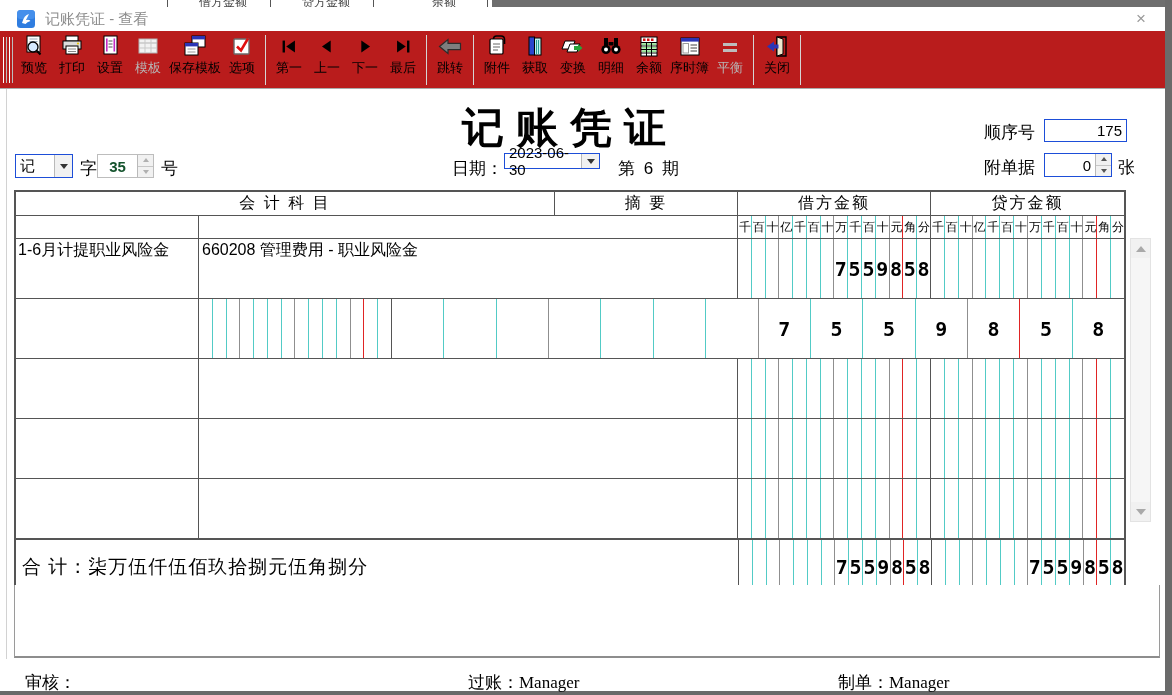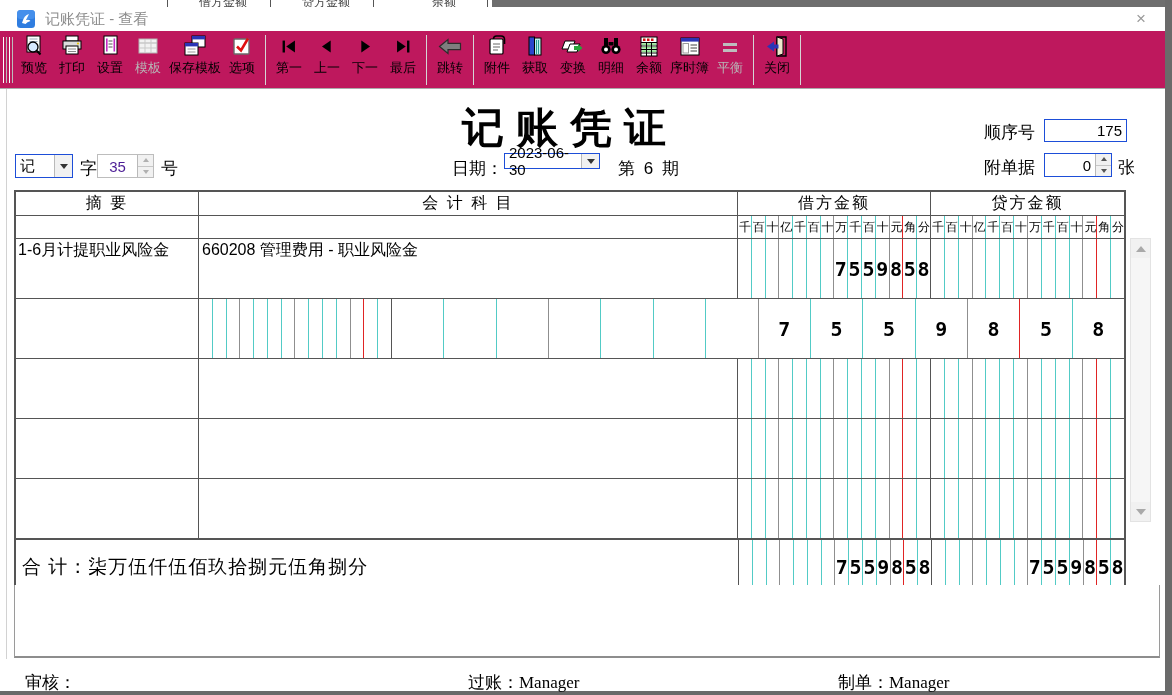--- a/index.html
+++ b/index.html
@@ -19,41 +19,41 @@
 
   
   .titlebar{position:absolute;left:0;top:7px;width:1165px;height:24px;background:#fff;
     border-bottom:1px solid #ececec;display:flex;align-items:center;}
   .appicon{width:18px;height:18px;margin-left:17px;flex:0 0 auto;}
   .title-text{margin-left:10px;font-size:15px;color:#8c8c8c;}
   .close-x{position:absolute;right:12px;top:1px;width:24px;height:22px;display:flex;
     align-items:center;justify-content:center;font-size:17px;color:#9a9a9a;cursor:default;}
 
   
-  .toolbar{position:absolute;left:0;top:31px;width:1165px;height:58px;background:#be185d;
+  .toolbar{position:absolute;left:0;top:31px;width:1165px;height:58px;background:#b91c1c;
     border-bottom:1px solid #ababab;display:flex;align-items:center;padding-left:3px;box-sizing:border-box;}
   .tgrip{width:2px;height:46px;border-left:1px solid #fff;border-right:1px solid #bcbcbc;margin-right:2px;}
   .tbtn{min-width:34px;padding:0 2px;height:52px;display:flex;flex-direction:column;align-items:center;
     justify-content:flex-start;}
   .tbtn .ticon{height:26px;display:flex;align-items:center;justify-content:center;}
   .tbtn .tlabel{font-size:13px;line-height:15px;white-space:nowrap;color:#000;}
   .tbtn.disabled .tlabel{color:#b8b8b8;}
   .tsep{width:1px;height:50px;background:#d5d5d5;margin:0 4px;}
 
   
   .vtitle{position:absolute;left:14px;top:100px;width:1112px;text-align:center;
     font-family:"DejaVu Serif","Liberation Serif",serif;font-weight:700;font-size:42px;letter-spacing:12px;}
   .lbl{position:absolute;font-size:17px;white-space:nowrap;}
   .inbox{position:absolute;box-sizing:border-box;border:1px solid #1d4ed8;background:#fff;
     display:flex;align-items:stretch;font-size:15px;}
   .inbox .val{flex:1;display:flex;align-items:center;padding:0 4px;}
   .inbox .val.right{justify-content:flex-end;}
   .inbox .val.center{justify-content:center;}
   .inbox.disabled{border-color:#bdbdbd;}
-  .inbox.disabled .val{color:#4c1d95;}
+  .inbox.disabled .val{color:#14532d;font-weight:bold;}
   .combo-btn{width:17px;background:#f1f1f1;border-left:1px solid #b9b9b9;display:flex;
     align-items:center;justify-content:center;}
   .spin{width:15px;display:flex;flex-direction:column;border-left:1px solid #b9b9b9;}
   .spin .sb{flex:1;background:#f1f1f1;display:flex;align-items:center;justify-content:center;}
   .spin .sb + .sb{border-top:1px solid #c6c6c6;}
   .arr-dn{width:0;height:0;border-left:4px solid transparent;border-right:4px solid transparent;border-top:5px solid #333;}
   .arr-up-s{width:0;height:0;border-left:3px solid transparent;border-right:3px solid transparent;border-bottom:4px solid #555;}
   .arr-dn-s{width:0;height:0;border-left:3px solid transparent;border-right:3px solid transparent;border-top:4px solid #555;}
   .disabled .arr-up-s{border-bottom-color:#b0b0b0;}
   .disabled .arr-dn-s{border-top-color:#b0b0b0;}
@@ -404,22 +404,22 @@
       </span>
     <span class="sb">
         <span class="arr-dn-s"></span>
       </span>
   </span>
 </div>
 <span class="lbl" style="left:1118px;top:156px">张</span>
 
 <div class="vt">
   <div class="vrow hrow">
+    <div class="cell acc">会 计 科 目</div>
     <div class="cell sum">摘  要</div>
-    <div class="cell acc">会 计 科 目</div>
     <div class="cell deb">借方金额</div>
     <div class="cell cred last">贷方金额</div>
   </div>
   <div class="vrow drow">
     <div class="cell sum"></div>
     <div class="cell acc"></div>
     <div class="cell deb money">
         <span class="dg">千</span>
         <span class="dg">百</span>
         <span class="dg">十</span>

